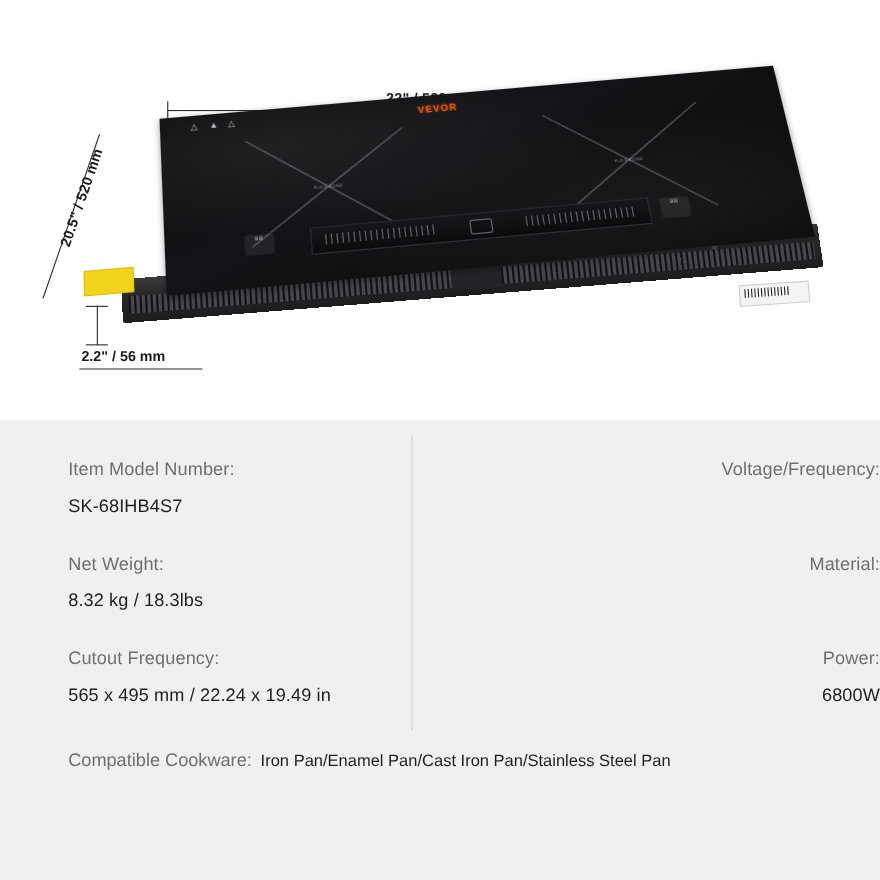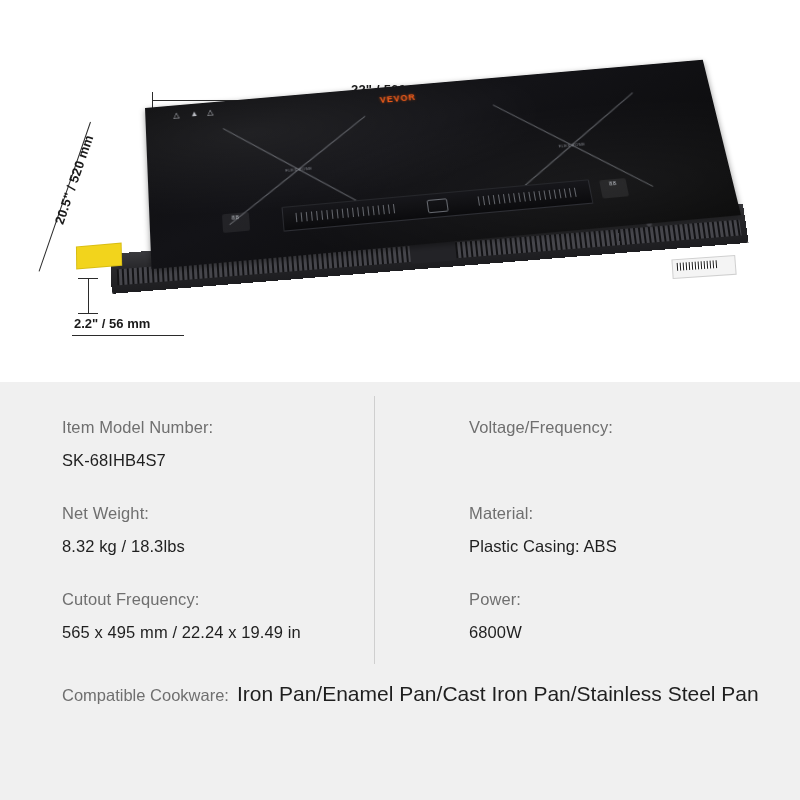--- a/index.html
+++ b/index.html
@@ -329,20 +329,21 @@
     width: 800px;
     gap: 18px;
   }
   .spec-cell {
     box-sizing: border-box;
     padding: 18px 0 16px 62px;
     width: 400px;
   }
   .spec-cell.right {
     padding-left: 60px;
+    text-align: right;
   }
   .spec-label {
     font-size: 16.5px;
     color: #6f6f6f;
     margin-bottom: 14px;
     letter-spacing: .1px;
   }
   .spec-value {
     font-size: 16.5px;
     color: #1f1f1f;
@@ -366,21 +367,21 @@
     box-sizing: border-box;
     display: flex;
     align-items: baseline;
     gap: 8px;
   }
   .footer-label {
     font-size: 16.5px;
     color: #6f6f6f;
   }
   .footer-value {
-    font-size: 21px;
+    font-size: 15px;
     color: #1f1f1f;
   }
 </style>
 </head>
 <body>
 
 <div class="product-section">
 
   <div class="top-dim-cap-l"></div>
   <div class="top-dim-cap-r"></div>
@@ -467,21 +468,20 @@
       </div>
     </div>
 
     <div class="spec-row">
       <div class="spec-cell">
         <div class="spec-label">Net Weight:</div>
         <div class="spec-value">8.32 kg / 18.3lbs</div>
       </div>
       <div class="spec-cell right">
         <div class="spec-label">Material:</div>
-        <div class="spec-value">Plastic Casing: ABS</div>
       </div>
     </div>
 
     <div class="spec-row">
       <div class="spec-cell">
         <div class="spec-label">Cutout Frequency:</div>
         <div class="spec-value">565 x 495 mm / 22.24 x 19.49 in</div>
       </div>
       <div class="spec-cell right">
         <div class="spec-label">Power:</div>

